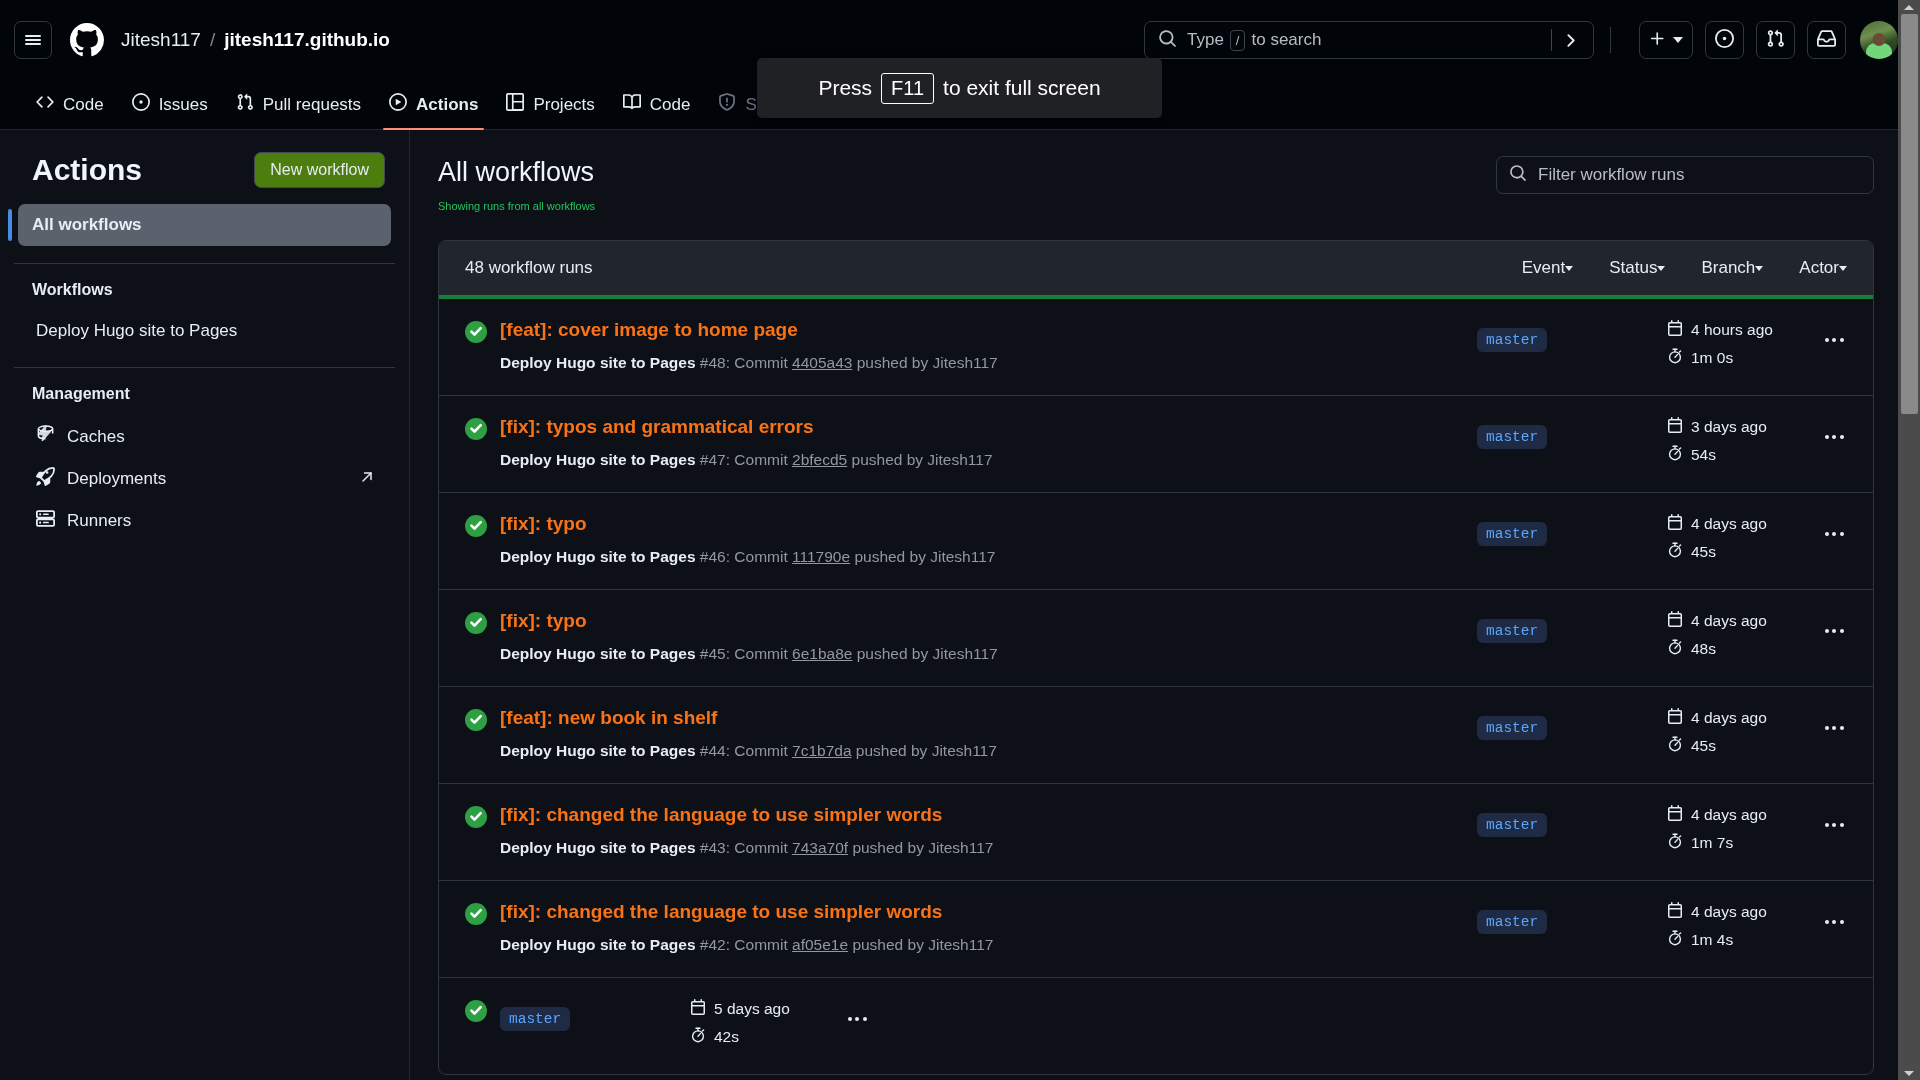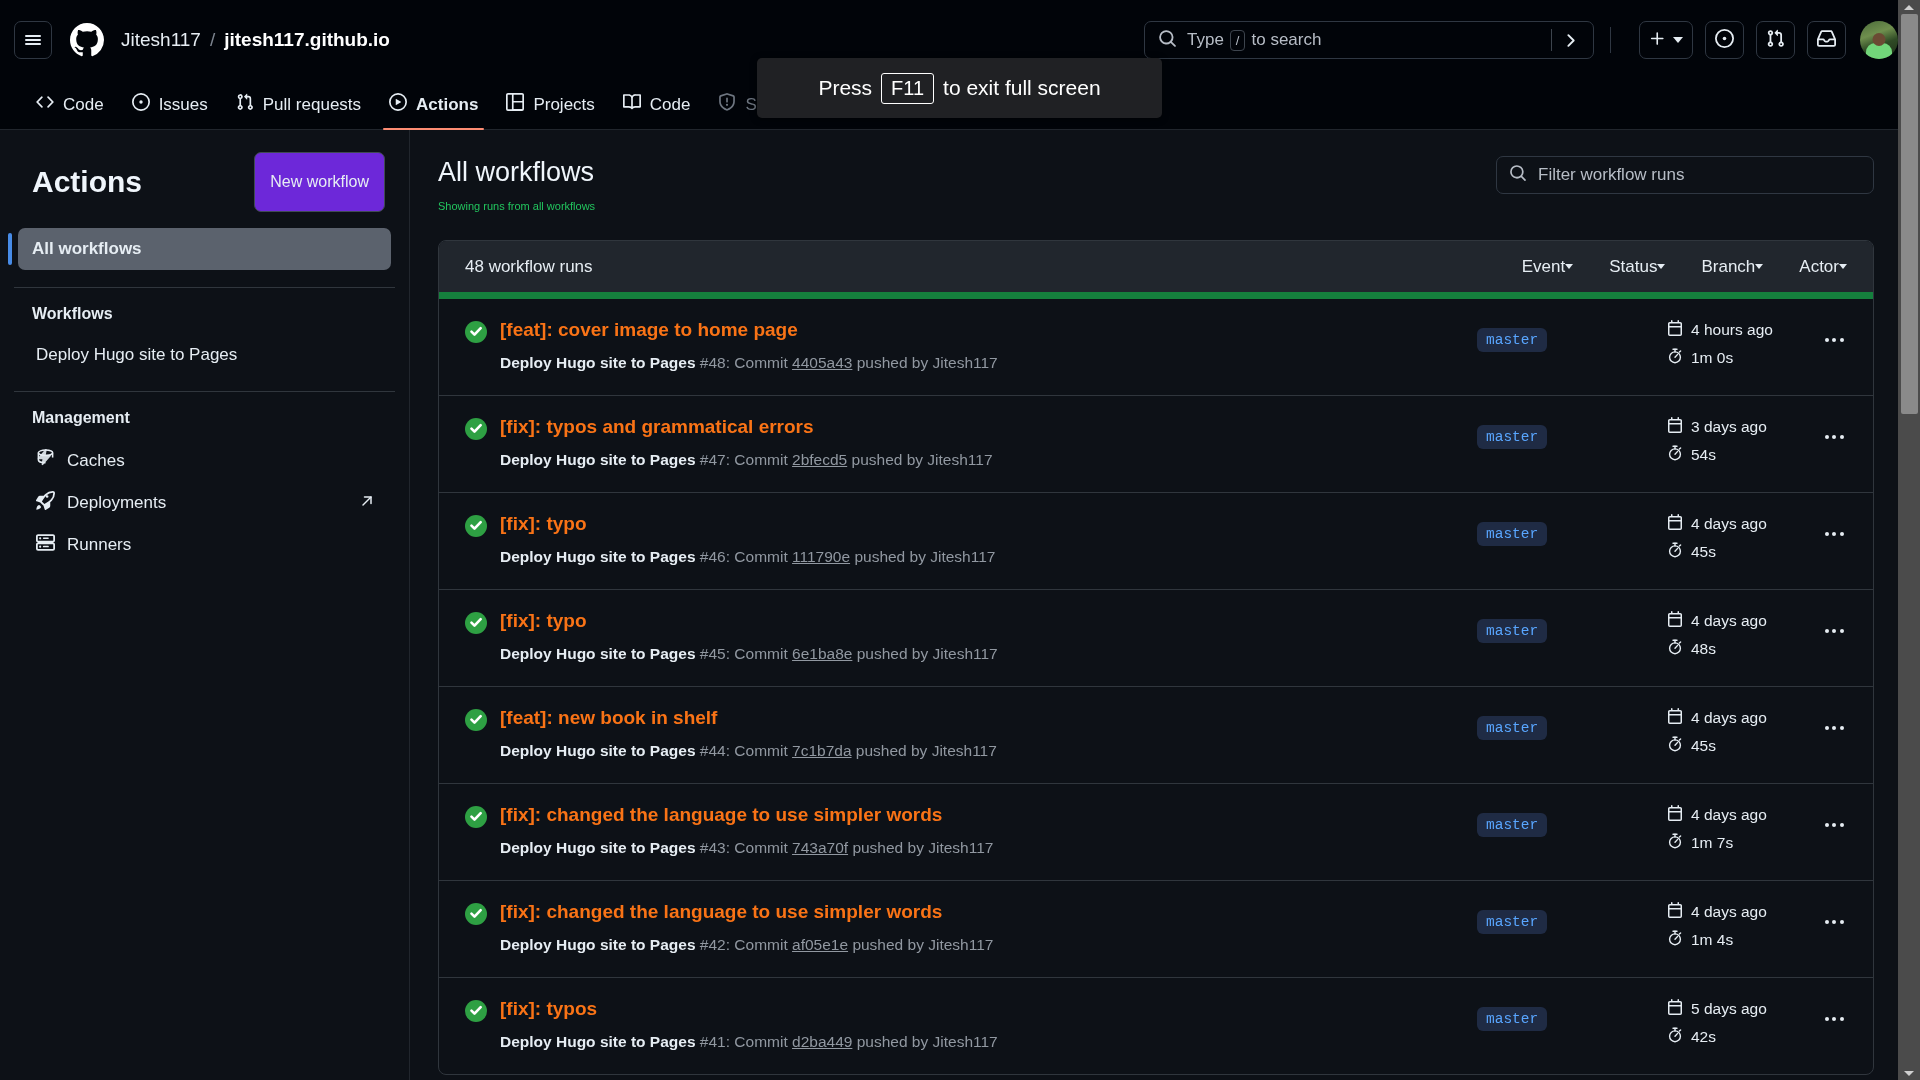--- a/index.html
+++ b/index.html
@@ -203,26 +203,26 @@
     border-right: 1px solid #21262d;
     background: #0d1117;
   }
   .sidebar-head {
     display: flex; align-items: center; justify-content: space-between;
     padding: 0 10px 0 18px;
     margin-bottom: 16px;
   }
   .sidebar-title { font-size: 30px; font-weight: 600; color: #f0f6fc; }
   .new-workflow-btn {
-    background: #6d28d9;
+    background: #4d7c0f;
     border: 1px solid #414a54;
     border-radius: 7px;
     color: #e6edf3;
     font-size: 16px;
-    padding: 20px 15px;
+    padding: 8px 15px;
     cursor: pointer;
     font-family: inherit;
   }
   .side-item {
     display: flex; align-items: center; gap: 11px;
     height: 42px;
     border-radius: 7px;
     padding: 0 14px;
     font-size: 17px;
     color: #e6edf3;
@@ -297,21 +297,21 @@
     border: 1px solid #30363d;
     border-radius: 8px;
     overflow: hidden;
     background: #0d1117;
   }
   .runs-header {
     background: #21262d;
     height: 58px;
     display: flex; align-items: center;
     padding: 4px 26px;
-    border-bottom: 7px solid #15803d;
+    border-bottom: 4px solid #15803d;
   }
   .runs-count { font-size: 17px; font-weight: 400; color: #e6edf3; flex: 1 1 auto; }
   .filter-drop {
     font-size: 17px; color: #e6edf3;
     display: flex; align-items: center; gap: 0;
     margin-left: 36px;
     cursor: pointer;
   }
   .filter-drop .caret {
     width: 0; height: 0;
@@ -956,24 +956,20 @@
                 <i></i>
                 <i></i>
               </div>
             </div>
           </div>
           <div class="run-row">
             <span class="run-status-icon"><svg width="22" height="22" viewBox="0 0 16 16" aria-hidden="true">
                 <circle cx="8" cy="8" r="8" fill="#2ea043"></circle>
                 <path d="M11.4 5.2 6.9 9.9 4.7 7.7" fill="none" stroke="#ffffff" stroke-width="1.9" stroke-linecap="round" stroke-linejoin="round"></path>
               </svg></span>
-            <div class="run-main">
-              <div class="run-title">[fix]: typos</div>
-              <div class="run-meta"><span class="wf-name">Deploy Hugo site to Pages</span> <span>#41</span><span>: </span><span>Commit</span> <span class="commit">d2ba449</span> <span>pushed by Jitesh117</span></div>
-            </div>
             <div class="run-branch">
               <span class="branch-chip">master</span>
             </div>
             <div class="run-right">
               <div class="run-times">
                 <div class="time-line">
                   <span><svg width="16" height="16" viewBox="0 0 16 16" fill="#e6edf3" aria-hidden="true">
                       <path d="M4.75 0a.75.75 0 0 1 .75.75V2h5V.75a.75.75 0 0 1 1.5 0V2h1.25c.966 0 1.75.784 1.75 1.75v10.5A1.75 1.75 0 0 1 13.25 16H2.75A1.75 1.75 0 0 1 1 14.25V3.75C1 2.784 1.784 2 2.75 2H4V.75A.75.75 0 0 1 4.75 0ZM2.5 7.5v6.75c0 .138.112.25.25.25h10.5a.25.25 0 0 0 .25-.25V7.5Zm11-1.5V3.75a.25.25 0 0 0-.25-.25H2.75a.25.25 0 0 0-.25.25V6Z"></path>
                     </svg></span>
                   <span>5 days ago</span>

